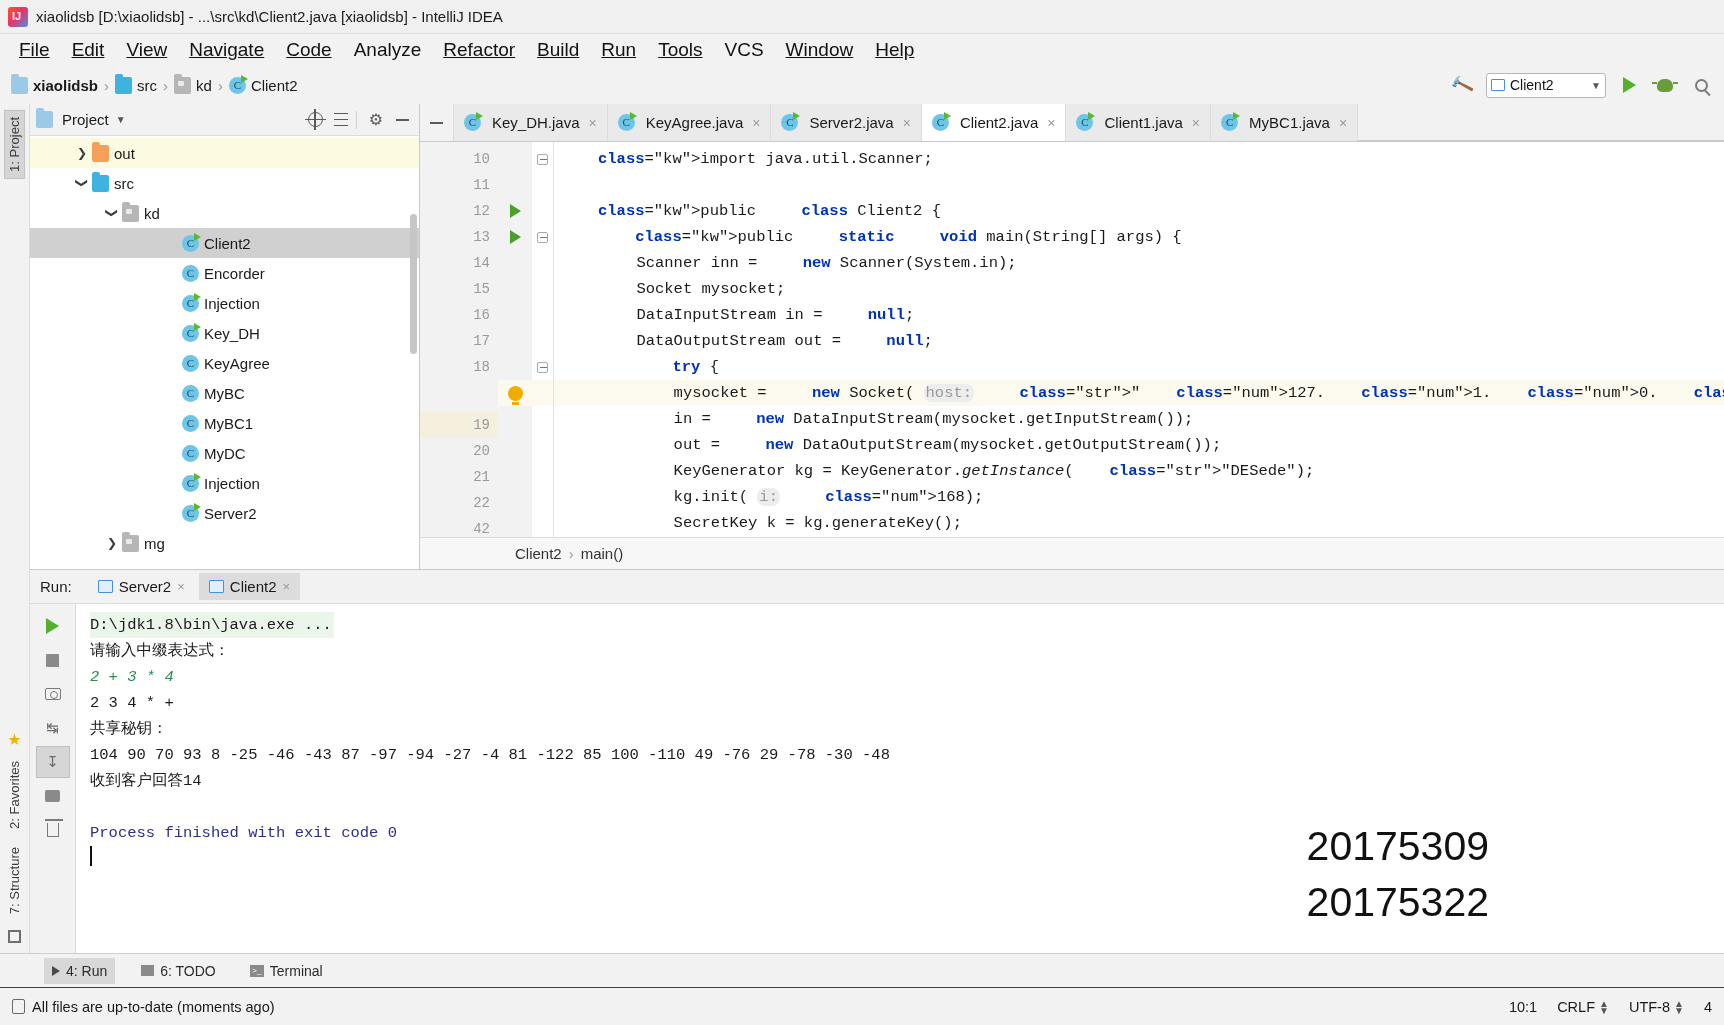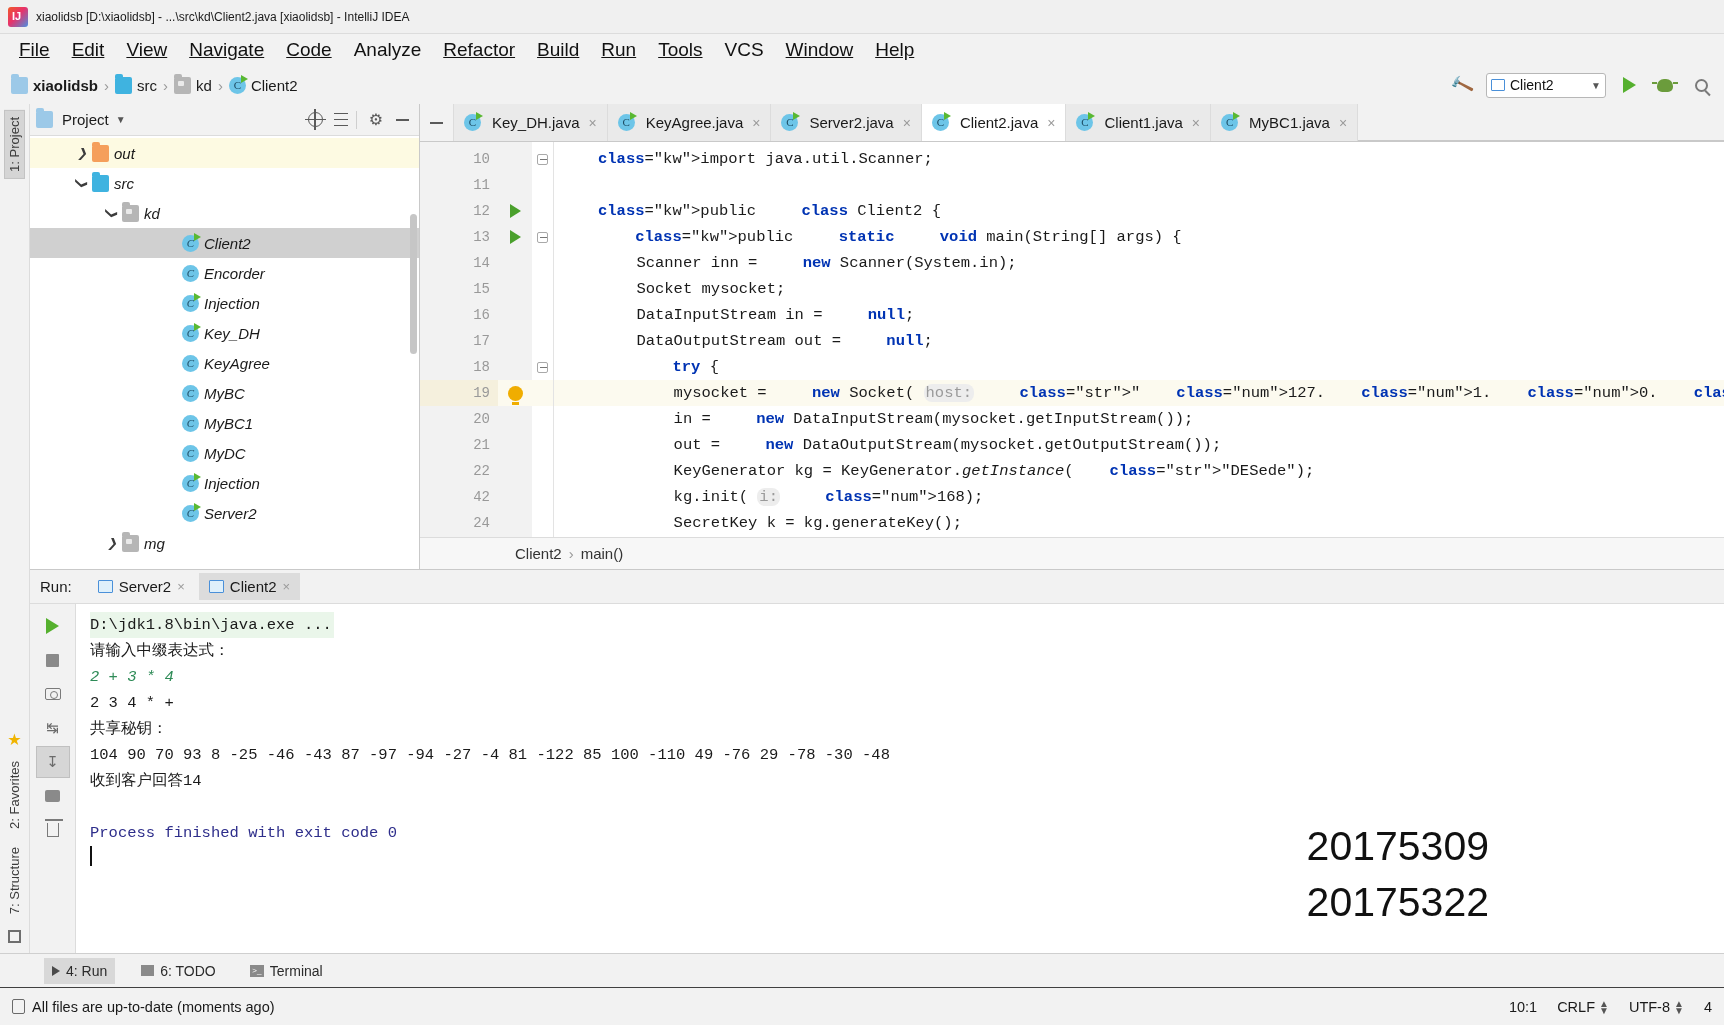--- a/index.html
+++ b/index.html
@@ -14,21 +14,21 @@
 
   
   .titlebar {
     height: 34px; background: #f0f0f0; display: flex; align-items: center;
     padding: 0 8px; border-bottom: 1px solid #dcdcdc; flex: none;
   }
   .titlebar .appicon { width: 20px; height: 20px; margin-right: 8px; position: relative; flex: none; }
   .titlebar .appicon .sq { position: absolute; left:0; top:0; width: 20px; height: 20px;
      background: linear-gradient(135deg,#f05a28 0%, #e8326a 45%, #4a90e2 100%); border-radius: 3px; }
   .titlebar .appicon .ij { position: absolute; left: 4px; top: 3px; color:#fff; font-size: 11px; font-weight: bold; font-family:"Liberation Sans",sans-serif;}
-  .titlebar .ttl { font-size: 12px; color: #1a1a1a; white-space: nowrap; }
+  .titlebar .ttl { font-size: 15px; color: #1a1a1a; white-space: nowrap; }
 
   
   .menubar { height: 32px; background: #f2f2f2; display: flex; align-items: center; padding-left: 8px; flex:none;}
   .menubar .mi { padding: 3px 11px; font-size: 19px; color: #111; cursor: default; white-space: nowrap; }
   .menubar .mi u { text-decoration: underline; }
 
   
   .navbar { height: 38px; background: #f2f2f2; display: flex; align-items: center; padding-left: 8px; flex:none;gap:28px; }
   .crumb { display: flex; align-items: center; font-size: 15px; color: #1a1a1a; }
   .crumb .seg { display: flex; align-items: center; padding: 2px 3px; }
@@ -90,21 +90,21 @@
   .target::after{top:50%;left:-4px;height:1.7px;width:21px;margin-top:-0.9px;}
   .collapse { width:14px;height:14px;position:relative;}
   .collapse i{position:absolute;left:0;background:#5a5a5a;height:1.7px;}
   .collapse i:nth-child(1){top:0;width:14px;}
   .collapse i:nth-child(2){top:6px;width:14px;}
   .collapse i:nth-child(3){top:12px;width:14px;}
   .gear { font-size:16px; color:#5a5a5a; }
   .minus { width:13px;height:2px;background:#5a5a5a; }
   .vdiv { width:1px;height:18px;background:#cfcfcf;margin:0 4px; }
 
-  .tree { flex:1 1 auto; overflow:hidden; padding-top:2px; position:relative;font-style:italic;}
+  .tree { flex:1 1 auto; overflow:hidden; padding-top:2px; position:relative;}
   .trow { height: 30px; display:flex; align-items:center; font-size: 15px; color:#1a1a1a; padding-right:6px;}
   .trow.hl { background: #fdfae2; }
   .trow.sel { background: #d0d0d0; }
   .arrow { width: 16px; height:16px; margin-right:2px; display:flex;align-items:center;justify-content:center;
      color:#3c3c3c; font-size:11px; flex:none;}
   .arrow.r::before{content:"\276F"; font-size:12px;}
   .arrow.d::before{content:"\276F"; font-size:12px; transform: rotate(90deg);}
   .scrollv { position:absolute; right:2px; top:78px; width:7px; height:140px; background:#c6c6c6; border-radius:4px;}
 
   
@@ -421,21 +421,21 @@
               <div class="glines" id="glines">
                   <div class="gline">10</div>
                   <div class="gline">11</div>
                   <div class="gline">12</div>
                   <div class="gline">13</div>
                   <div class="gline">14</div>
                   <div class="gline">15</div>
                   <div class="gline">16</div>
                   <div class="gline">17</div>
                   <div class="gline">18</div>
-                  <div class="gline" style="background: rgb(245, 240, 221);">19</div>
+                  <div class="gline" style="background: rgb(245, 240, 221); margin-top: 32px;">19</div>
                   <div class="gline">20</div>
                   <div class="gline">21</div>
                   <div class="gline">22</div>
                   <div class="gline">42</div>
                   <div class="gline">24</div>
                 </div>
             </div>
             <div class="markers" id="markers">
                 <div class="mk"></div>
                 <div class="mk"></div>

